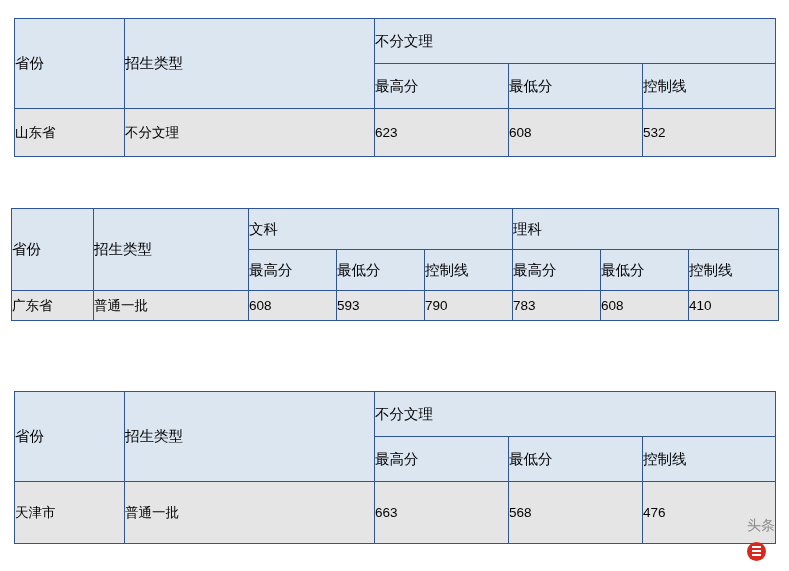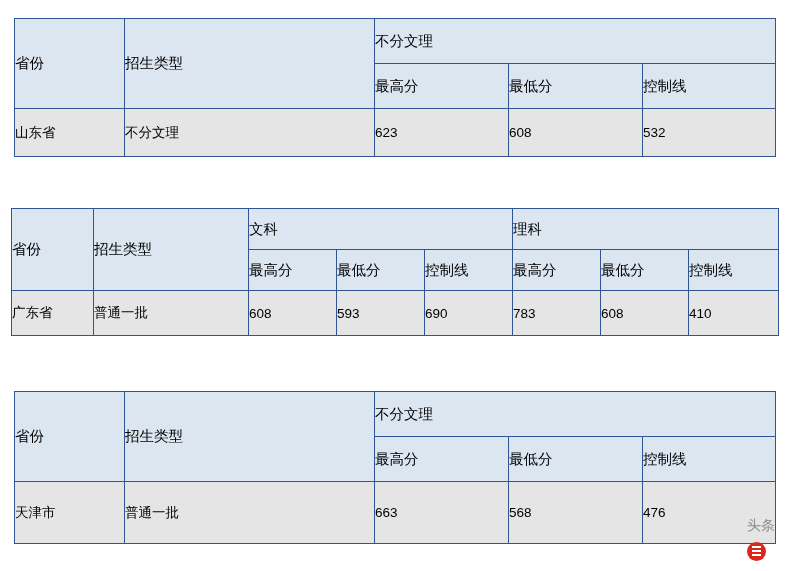--- a/index.html
+++ b/index.html
@@ -57,21 +57,21 @@
 
   
   #table2 {
     position: absolute;
     left: 11px;
     top: 208px;
     width: 767px;
   }
   #table2 .r1 { height: 41px; }
   #table2 .r2 { height: 41px; }
-  #table2 .r3 { height: 45px; }
+  #table2 .r3 { height: 30px; }
 
   
   #table3 {
     position: absolute;
     left: 14px;
     top: 391px;
     width: 761px;
   }
   #table3 .r1 { height: 45px; }
   #table3 .r2 { height: 45px; }
@@ -170,21 +170,21 @@
         <td class="hdr">控制线</td>
         <td class="hdr">最高分</td>
         <td class="hdr">最低分</td>
         <td class="hdr">控制线</td>
       </tr>
       <tr class="r3">
         <td class="cell">广东省</td>
         <td class="cell">普通一批</td>
         <td class="cell">608</td>
         <td class="cell">593</td>
-        <td class="cell">690</td>
+        <td class="cell">790</td>
         <td class="cell">783</td>
         <td class="cell">608</td>
         <td class="cell">410</td>
       </tr>
     </tbody>
   </table>
 
   <table class="score-table" id="table3">
     <colgroup>
       <col style="width:110px">

